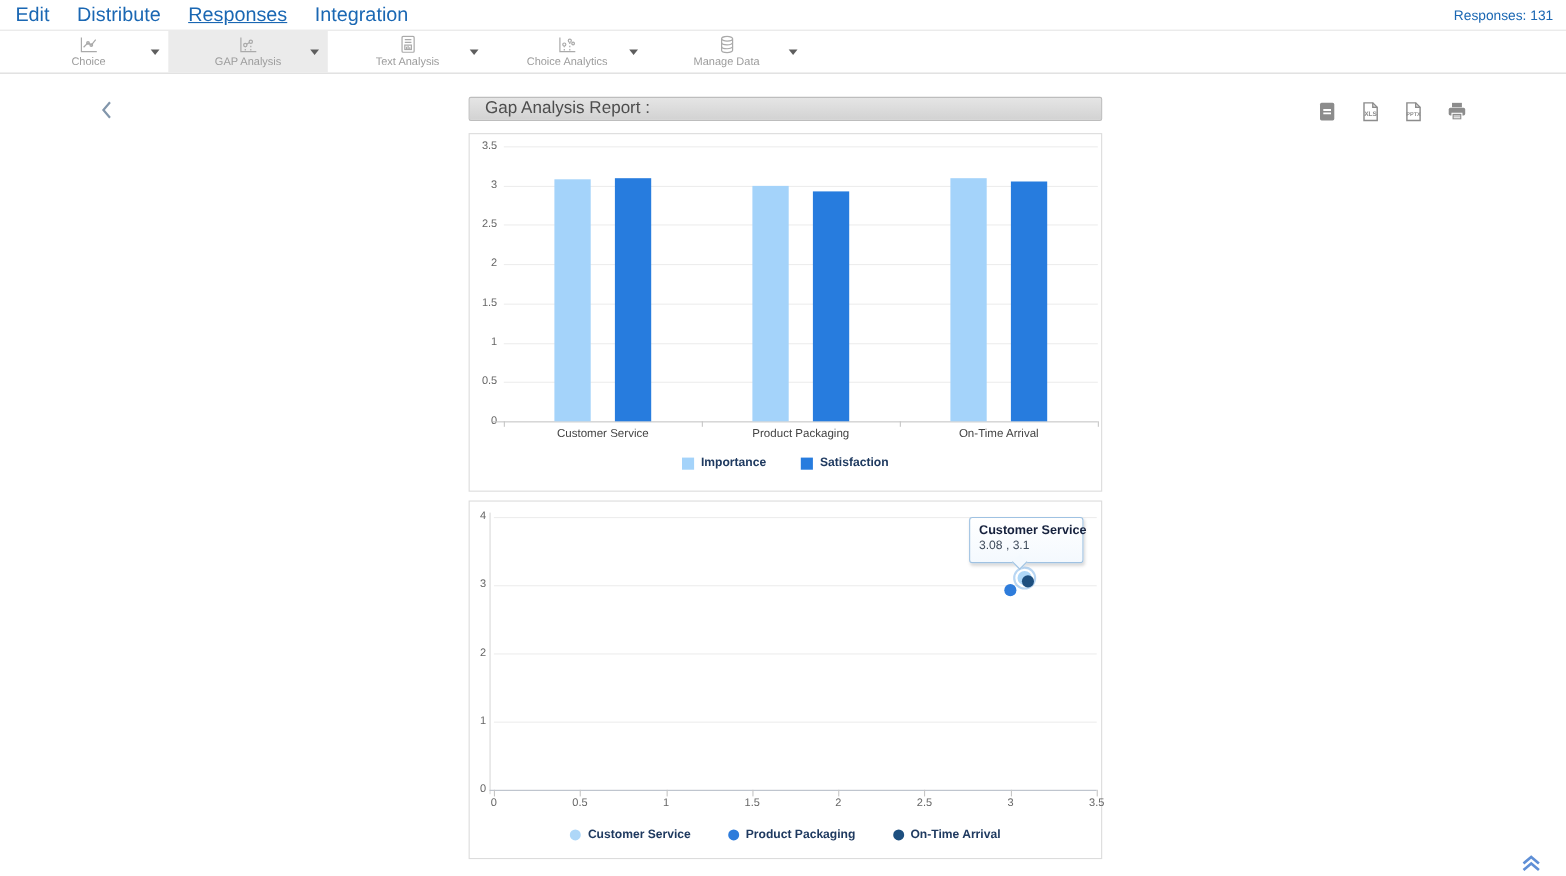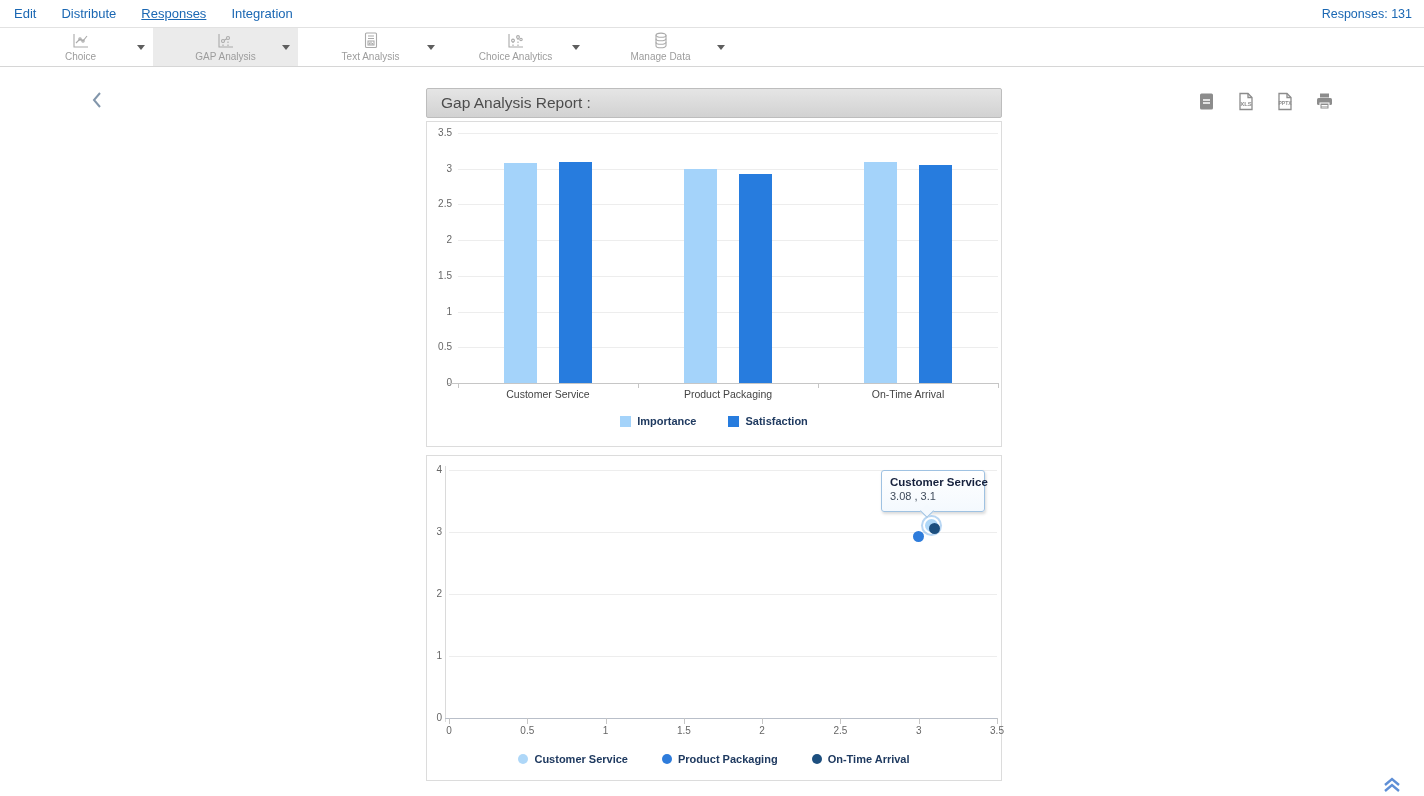--- a/index.html
+++ b/index.html
@@ -4,42 +4,42 @@
 <style>
   * { margin:0; padding:0; box-sizing:border-box; }
   html,body { width:1424px; height:796px; background:#fff;
     font-family:"Liberation Sans", sans-serif; overflow:hidden; }
   .page { position:relative; width:1424px; height:796px; background:#fff; }
 
   
   .topnav { position:absolute; left:0; top:0; width:1424px; height:28px;
     border-bottom:1px solid #e2e2e2; display:flex; align-items:center;
     padding:0 12px 0 14px; background:#fff; }
-  .topnav .nav-item { color:#1a67b3; font-size:13px; margin-right:25px;
+  .topnav .nav-item { color:#1a67b3; font-size:18px; margin-right:25px;
     cursor:pointer; text-decoration:none; }
   .topnav .nav-item.active { text-decoration:underline; }
   .topnav .responses { margin-left:auto; color:#1a67b3; font-size:12.5px; }
 
   
   .toolbar { position:absolute; left:0; top:28px; width:1424px; height:39px;
     background:#fff; border-bottom:1px solid #d6d6d6; display:flex; padding-left:8px; }
   .tab { position:relative; width:145px; height:38px; display:flex; flex-direction:column;
     align-items:center; justify-content:center; cursor:pointer; }
   .tab.active { background:#ebebeb; }
   .tab .tab-icon { height:17px; display:flex; align-items:center; }
   .tab .tab-label { font-size:10px; color:#9c9c9c; margin-top:2px; }
   .tab .caret { position:absolute; right:8px; top:17px; width:0; height:0;
     border-left:4px solid transparent; border-right:4px solid transparent;
     border-top:5px solid #5e5e5e; cursor:pointer; }
   .tab svg { stroke:#aaaaaa; fill:none; stroke-width:1.1; }
 
   
   .back-chevron { position:absolute; left:90px; top:90px; width:18px; height:20px;
     cursor:pointer; }
-  .report-header { position:absolute; left:426px; top:88px; width:576px; height:30px;
+  .report-header { position:absolute; left:426px; top:88px; width:576px; height:22px;
     background:linear-gradient(#e5e5e5,#d2d2d2); border:1px solid #bdbdbd;
     border-radius:2px; display:flex; align-items:center; padding-left:14px; }
   .report-title { font-size:15.5px; color:#4d4d4d; }
   .export-row { position:absolute; left:1198px; top:92px; display:flex; gap:20px; }
   .export-row .exp-btn { width:19px; height:19px; cursor:pointer; }
 
   
   .chart-box { position:absolute; left:426px; width:576px; height:326px;
     border:1px solid #dcdcdc; background:#fff; }
   #bar-box { top:121px; }

